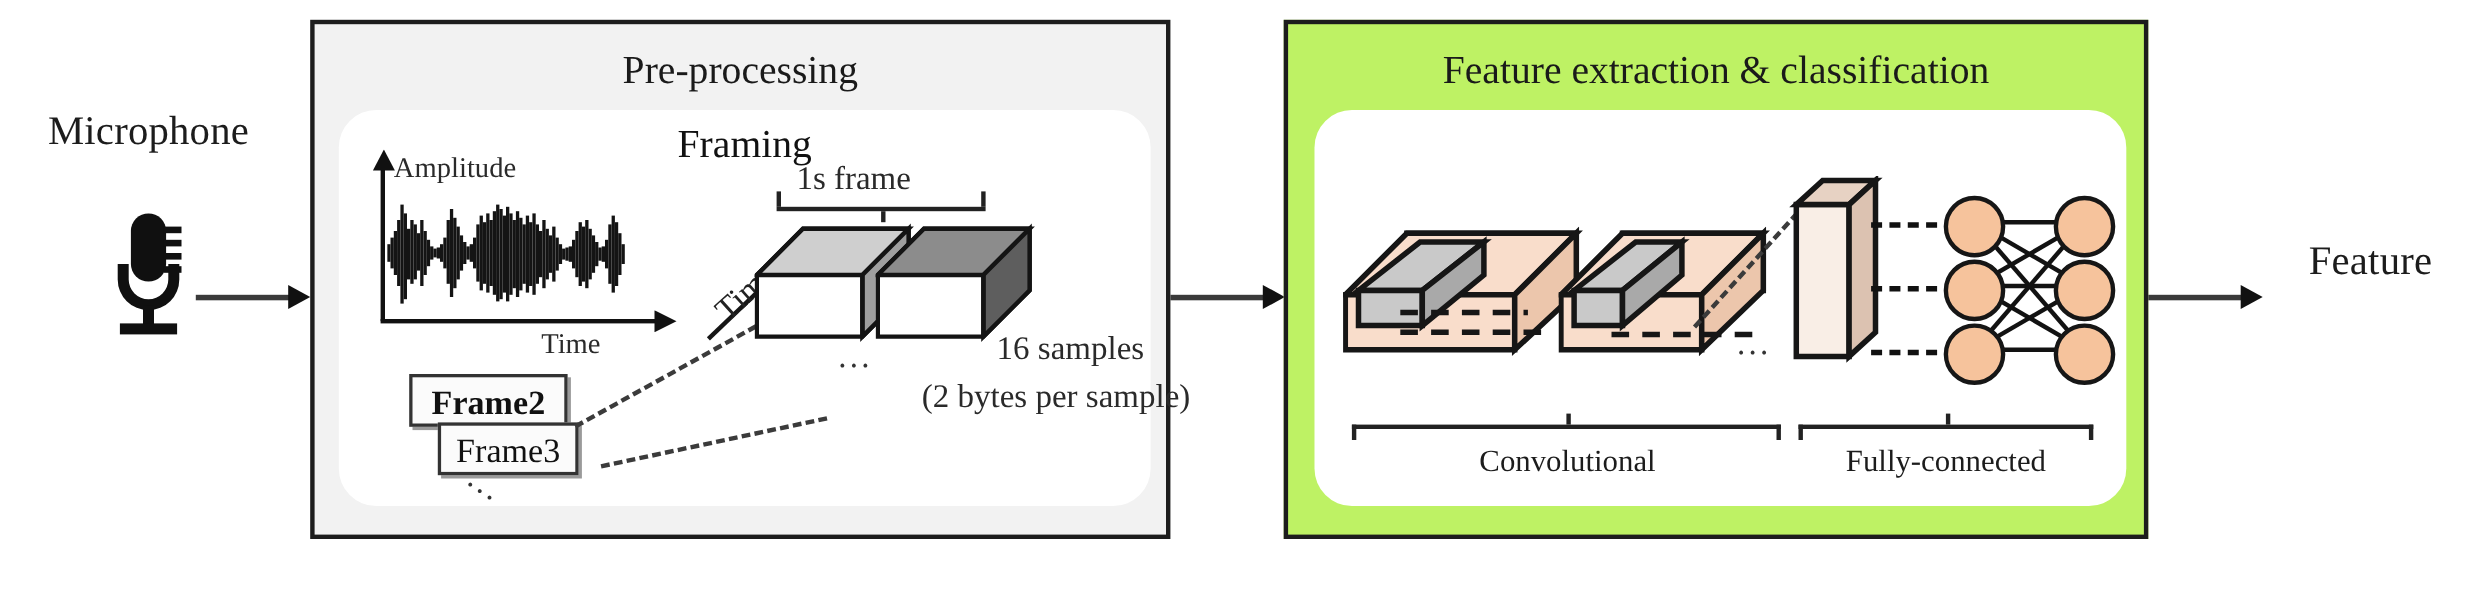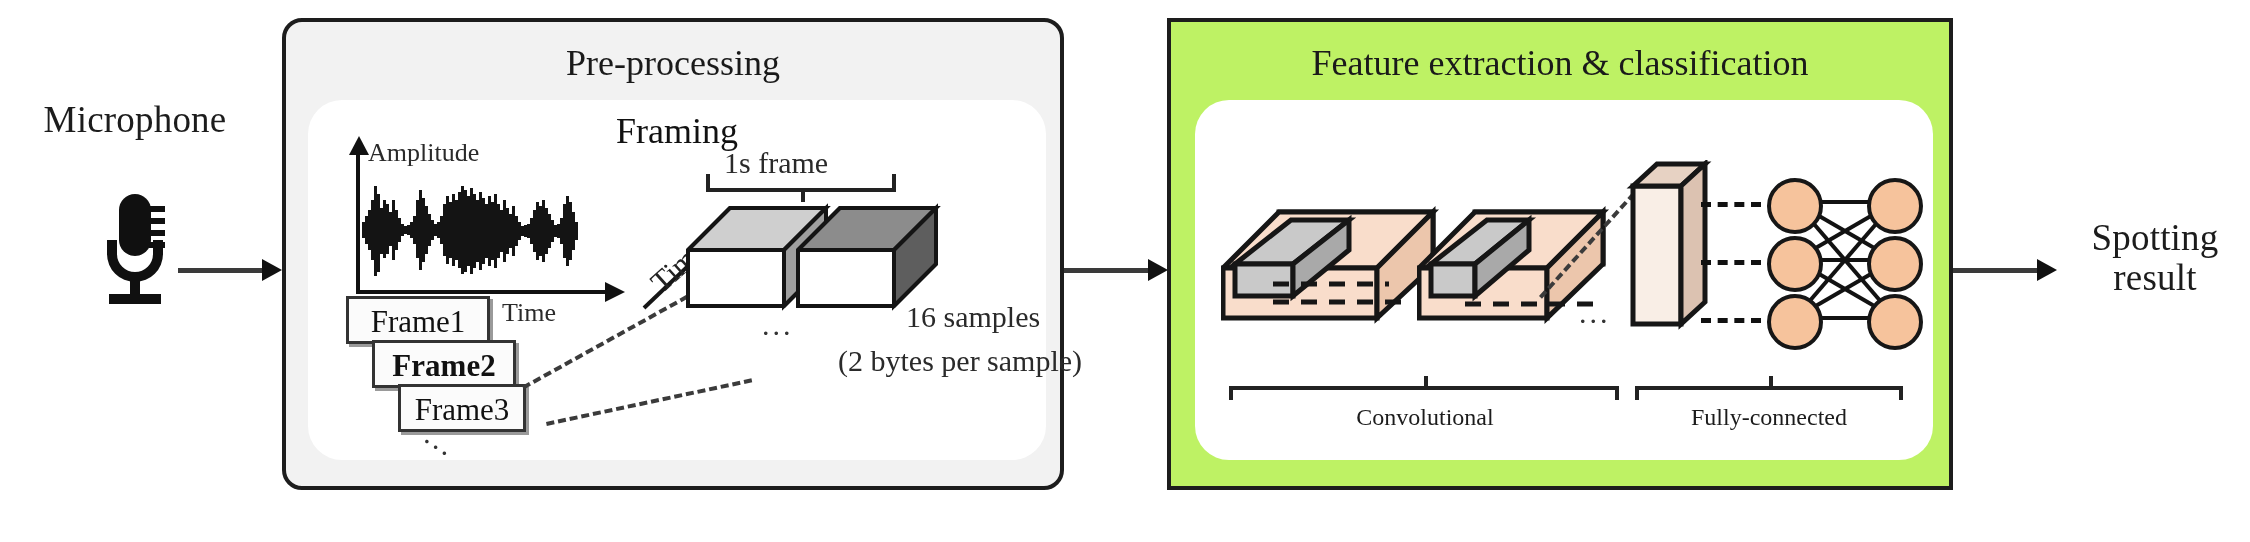--- a/index.html
+++ b/index.html
@@ -76,21 +76,21 @@
   }
 
   
   .neuron{
     position:absolute;border-radius:50%;
     background:#f6c39c;border:4px solid #161616;box-sizing:border-box;
   }
   .dash-in{position:absolute;height:0;border-top:5px dashed #111;}
 
   .sect-label{
-    position:absolute;text-align:center;font-size:24px;color:#1c1c1c;width:100%;left:0;
+    position:absolute;text-align:center;font-size:28px;color:#1c1c1c;width:100%;left:0;
   }
 </style>
 </head>
 <body>
 
 <div class="stage">
 
   <div class="stage-label" style="left:10px;top:100px;width:250px;">Microphone</div>
 
   <svg class="abs" style="left:87px;top:192px;" width="96" height="116" viewBox="0 0 96 116">
@@ -104,27 +104,27 @@
     <path d="M20 48 L20 62 a28 28 0 0 0 56 0 L76 48 L66 48 L66 62 a18 18 0 0 1 -36 0 L30 48 Z" fill="#101010"></path>
     <rect x="43" y="86" width="10" height="18" fill="#101010"></rect>
     <rect x="22" y="102" width="52" height="10" fill="#101010"></rect>
   </svg>
 
   <div class="arrow" style="left:178px;top:268px;width:104px;">
     <div class="shaft" style="width:86px;"></div>
     <div class="head" style="left:84px;"></div>
   </div>
 
-  <div class="panel panel-pre" style="left:282px;top:18px;width:782px;height:472px;border-radius:20px;">
+  <div class="panel panel-pre" style="left:282px;top:18px;width:782px;height:472px;">
     <div class="panel-title">Pre-processing</div>
 
     <div class="card" style="left:22px;top:78px;width:738px;height:360px;">
       <div class="card-title">Framing</div>
 
-      <div class="abs" style="left:28px;top:32px;width:300px;height:200px;">
+      <div class="abs" style="left:18px;top:32px;width:300px;height:200px;">
 
         <div class="axis-line" style="left:20px;top:16px;width:4px;height:144px;"></div>
         <svg class="abs" style="left:12px;top:4px;" width="22" height="20" viewBox="0 0 22 20">
           <polygon points="11,0 21,19 1,19" fill="#111"></polygon>
         </svg>
         <div class="tiny-label" style="left:32px;top:6px;">Amplitude</div>
 
         <svg class="abs" style="left:26px;top:38px;" width="230" height="120" viewBox="0 0 230 120">
           <g fill="#141414">
             <rect x="0" y="52" width="3" height="16"></rect>
@@ -202,21 +202,20 @@
           </g>
         </svg>
 
         <div class="axis-line" style="left:20px;top:158px;width:252px;height:4px;"></div>
         <svg class="abs" style="left:268px;top:150px;" width="22" height="20" viewBox="0 0 22 20">
           <polygon points="21,10 1,20 1,0" fill="#111"></polygon>
         </svg>
         <div class="tiny-label" style="left:166px;top:166px;">Time</div>
       </div>
 
-      <div class="frame-box" style="left:38px;top:196px;width:144px;height:48px;">Frame1</div>
       <div class="frame-box" style="left:64px;top:240px;width:144px;height:48px;font-weight:bold;">Frame2</div>
       <div class="frame-box" style="left:90px;top:284px;width:128px;height:48px;">Frame3</div>
       <div class="dots" style="left:118px;top:324px;transform:rotate(34deg);">...</div>
 
       <div class="dotline" style="left:214px;top:286px;width:200px;transform:rotate(-29deg);"></div>
       <div class="dotline" style="left:238px;top:322px;width:210px;transform:rotate(-12deg);"></div>
 
       <div class="abs" style="left:330px;top:36px;width:400px;height:280px;">
 
         <div class="mid-label" style="left:86px;top:10px;">1s frame</div>
@@ -345,17 +344,16 @@
       <div class="sect-label" style="top:304px;left:304px;width:540px;">Fully-connected</div>
     </div>
   </div>
 
   <div class="arrow" style="left:1953px;top:268px;width:104px;">
     <div class="shaft" style="width:86px;"></div>
     <div class="head" style="left:84px;"></div>
   </div>
 
   <div class="stage-label" style="left:2060px;top:218px;width:190px;">
-    <div>Spotting</div>
-    <div>result</div>
+    <div>Feature</div>
   </div>
 
 </div>
 
 </body></html>

